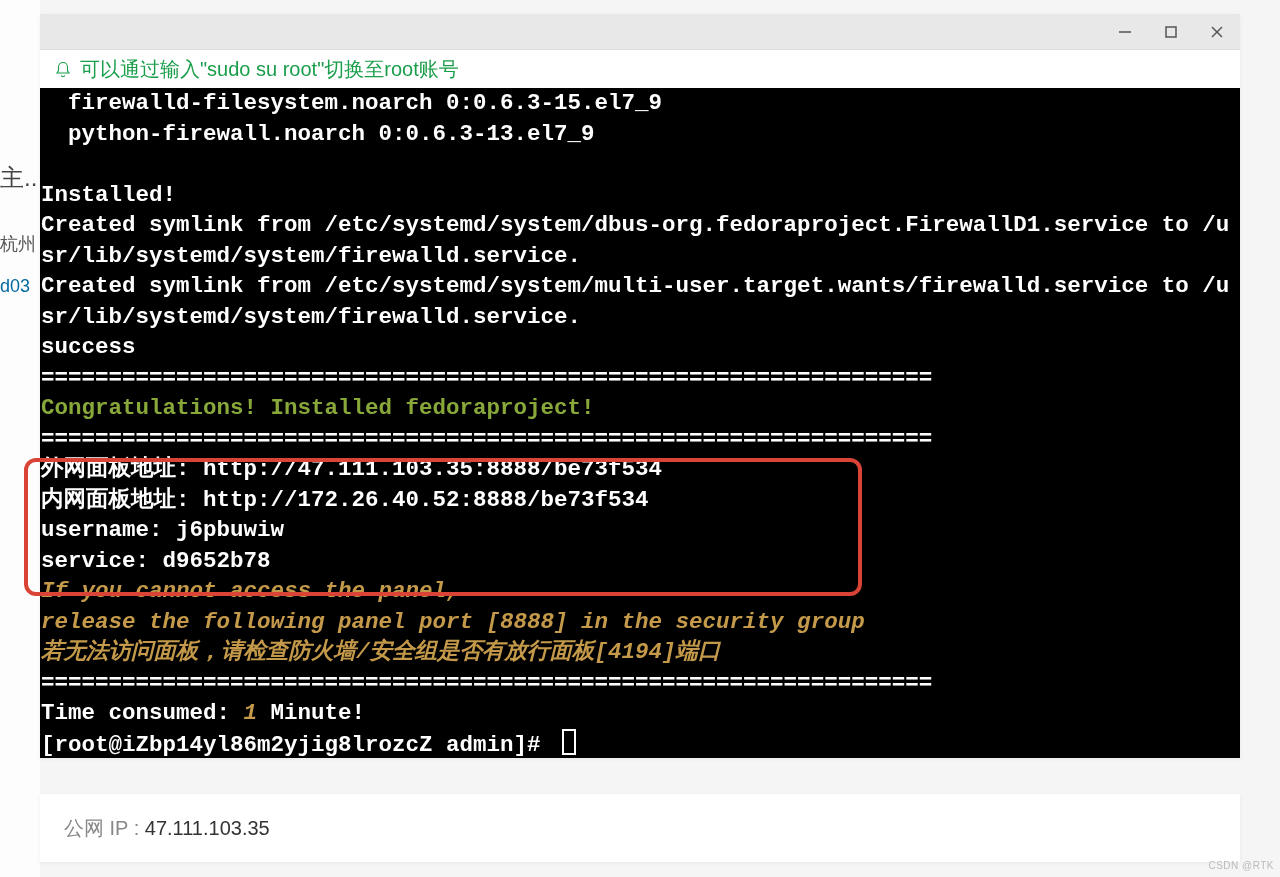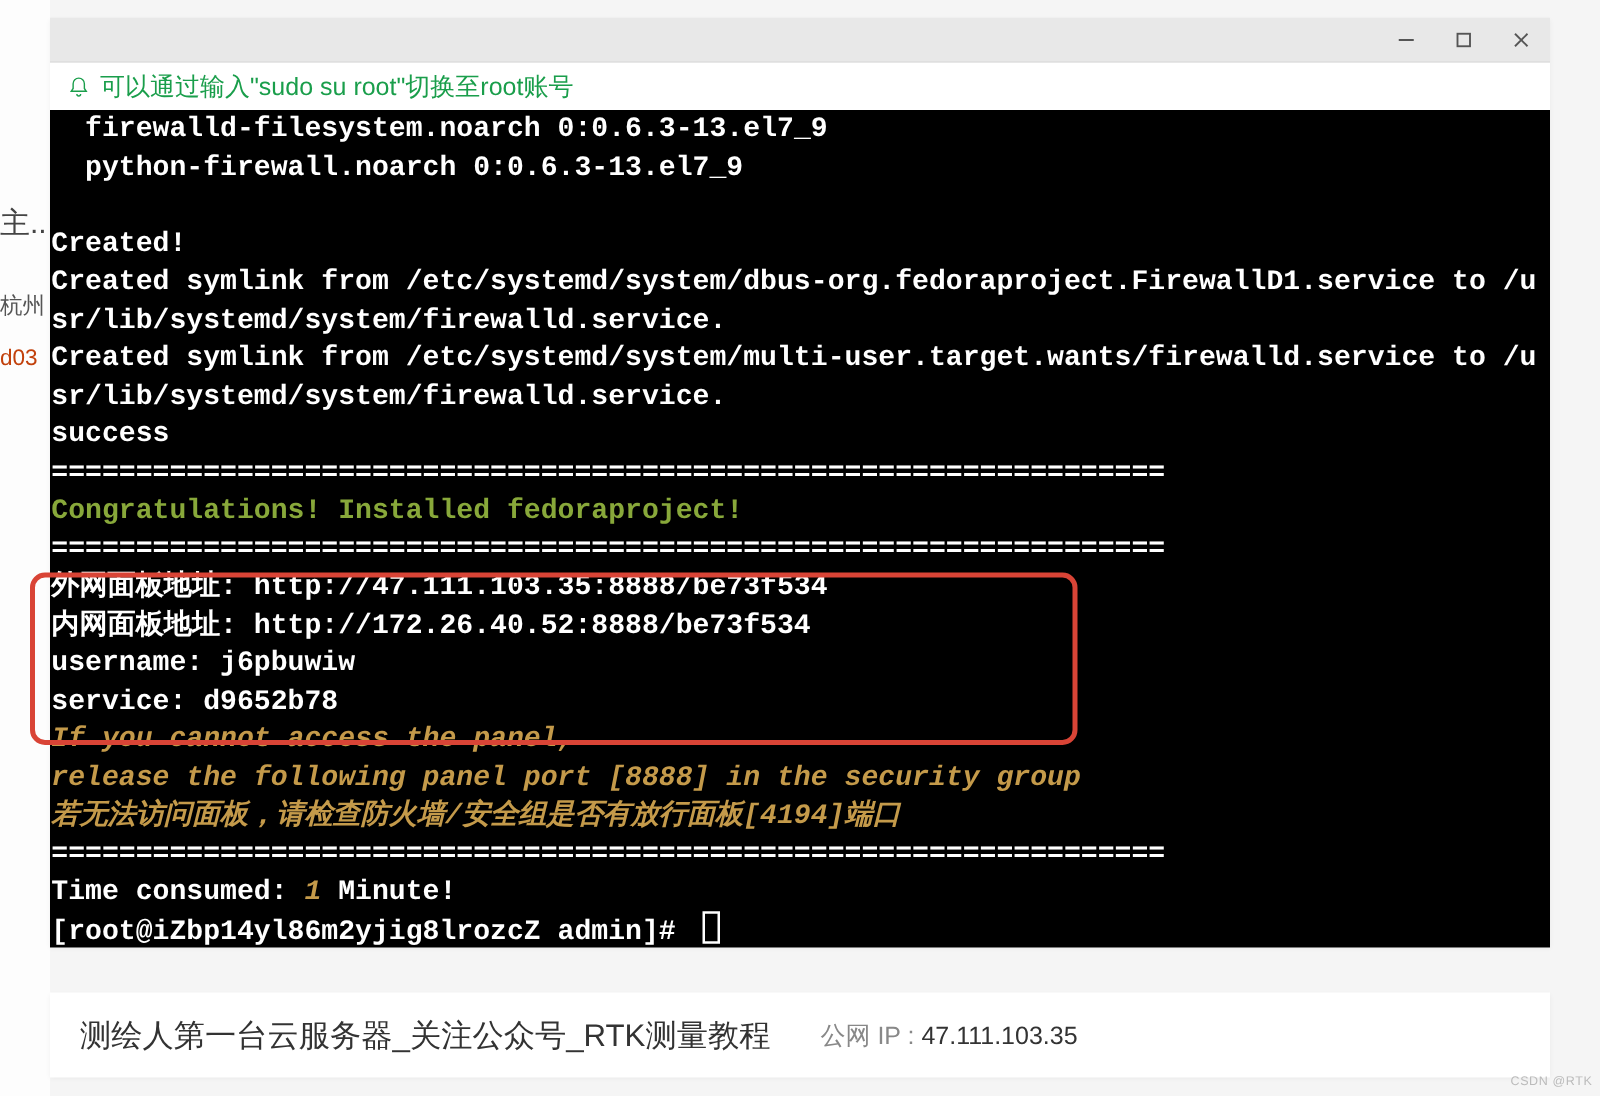--- a/index.html
+++ b/index.html
@@ -16,21 +16,21 @@
       left: 0;
       top: 0;
       width: 40px;
       height: 100%;
       background: #fdfdfd;
       font-size: 18px;
       color: #444;
     }
     .left-strip .txt1 { position: absolute; top: 162px; left: 0; font-size: 24px; font-weight: 500; }
     .left-strip .txt2 { position: absolute; top: 232px; left: 0; font-size: 18px; color: #555; }
-    .left-strip .txt3 { position: absolute; top: 276px; left: 0; font-size: 18px; color: #c2410c; }
+    .left-strip .txt3 { position: absolute; top: 276px; left: 0; font-size: 18px; color: #0369a1; }
     .main {
       position: absolute;
       left: 40px;
       top: 14px;
       width: 1200px;
       height: 744px;
       background: #fff;
       box-shadow: 0 1px 4px rgba(0,0,0,0.05);
     }
     .titlebar {
@@ -155,24 +155,24 @@
   </div>
 
   <div class="hint">
     <svg viewBox="0 0 24 24">
         <path d="M6 8a6 6 0 0 1 12 0v5l2 3H4l2-3V8z"></path>
         <path d="M10 19a2 2 0 0 0 4 0"></path>
       </svg>
     <span>可以通过输入"sudo su root"切换至root账号</span>
   </div>
 
-  <div class="terminal"><div class="pad"><span class="t-white">  firewalld-filesystem.noarch 0:0.6.3-13.el7_9</span>
+  <div class="terminal"><div class="pad"><span class="t-white">  firewalld-filesystem.noarch 0:0.6.3-15.el7_9</span>
 <span class="t-white">  python-firewall.noarch 0:0.6.3-13.el7_9</span>
 <span class="t-white"></span>
-<span class="t-white">Created!</span>
+<span class="t-white">Installed!</span>
 <span class="t-white">Created symlink from /etc/systemd/system/dbus-org.fedoraproject.FirewallD1.service to /usr/lib/systemd/system/firewalld.service.</span>
 <span class="t-white">Created symlink from /etc/systemd/system/multi-user.target.wants/firewalld.service to /usr/lib/systemd/system/firewalld.service.</span>
 <span class="t-white">success</span>
 <span class="t-white">==================================================================</span>
 <span class="t-green">Congratulations! Installed fedoraproject!</span>
 <span class="t-white">==================================================================</span>
 <span class="t-white">外网面板地址: http://47.111.103.35:8888/be73f534</span>
 <span class="t-white">内网面板地址: http://172.26.40.52:8888/be73f534</span>
 <span class="t-white">username: j6pbuwiw</span>
 <span class="t-white">service: d9652b78</span>
@@ -180,19 +180,18 @@
 <span class="t-orange">release the following panel port [8888] in the security group</span>
 <span class="t-orange">若无法访问面板，请检查防火墙/安全组是否有放行面板[4194]端口</span>
 <span class="t-white">==================================================================</span>
 <span class="t-white"><span>Time consumed: </span><span class="t-orange">1</span><span> Minute!</span></span>
 <span class="t-white"><span>[root@iZbp14yl86m2yjig8lrozcZ admin]# </span><span class="cursor-block"></span></span></div></div>
 
   <div class="redbox" style="left:-16px; top:444px; width:838px; height:138px;"></div>
 </div>
 
 <div class="bottom-card">
-  <span class="title">测绘人第一台云服务器_关注公众号_RTK测量教程</span>
   <span>
     <span class="ip-label">公网 IP : </span><span class="ip-val">47.111.103.35</span>
   </span>
 </div>
 
 <div class="watermark">CSDN @RTK</div>
 
 </body></html>

